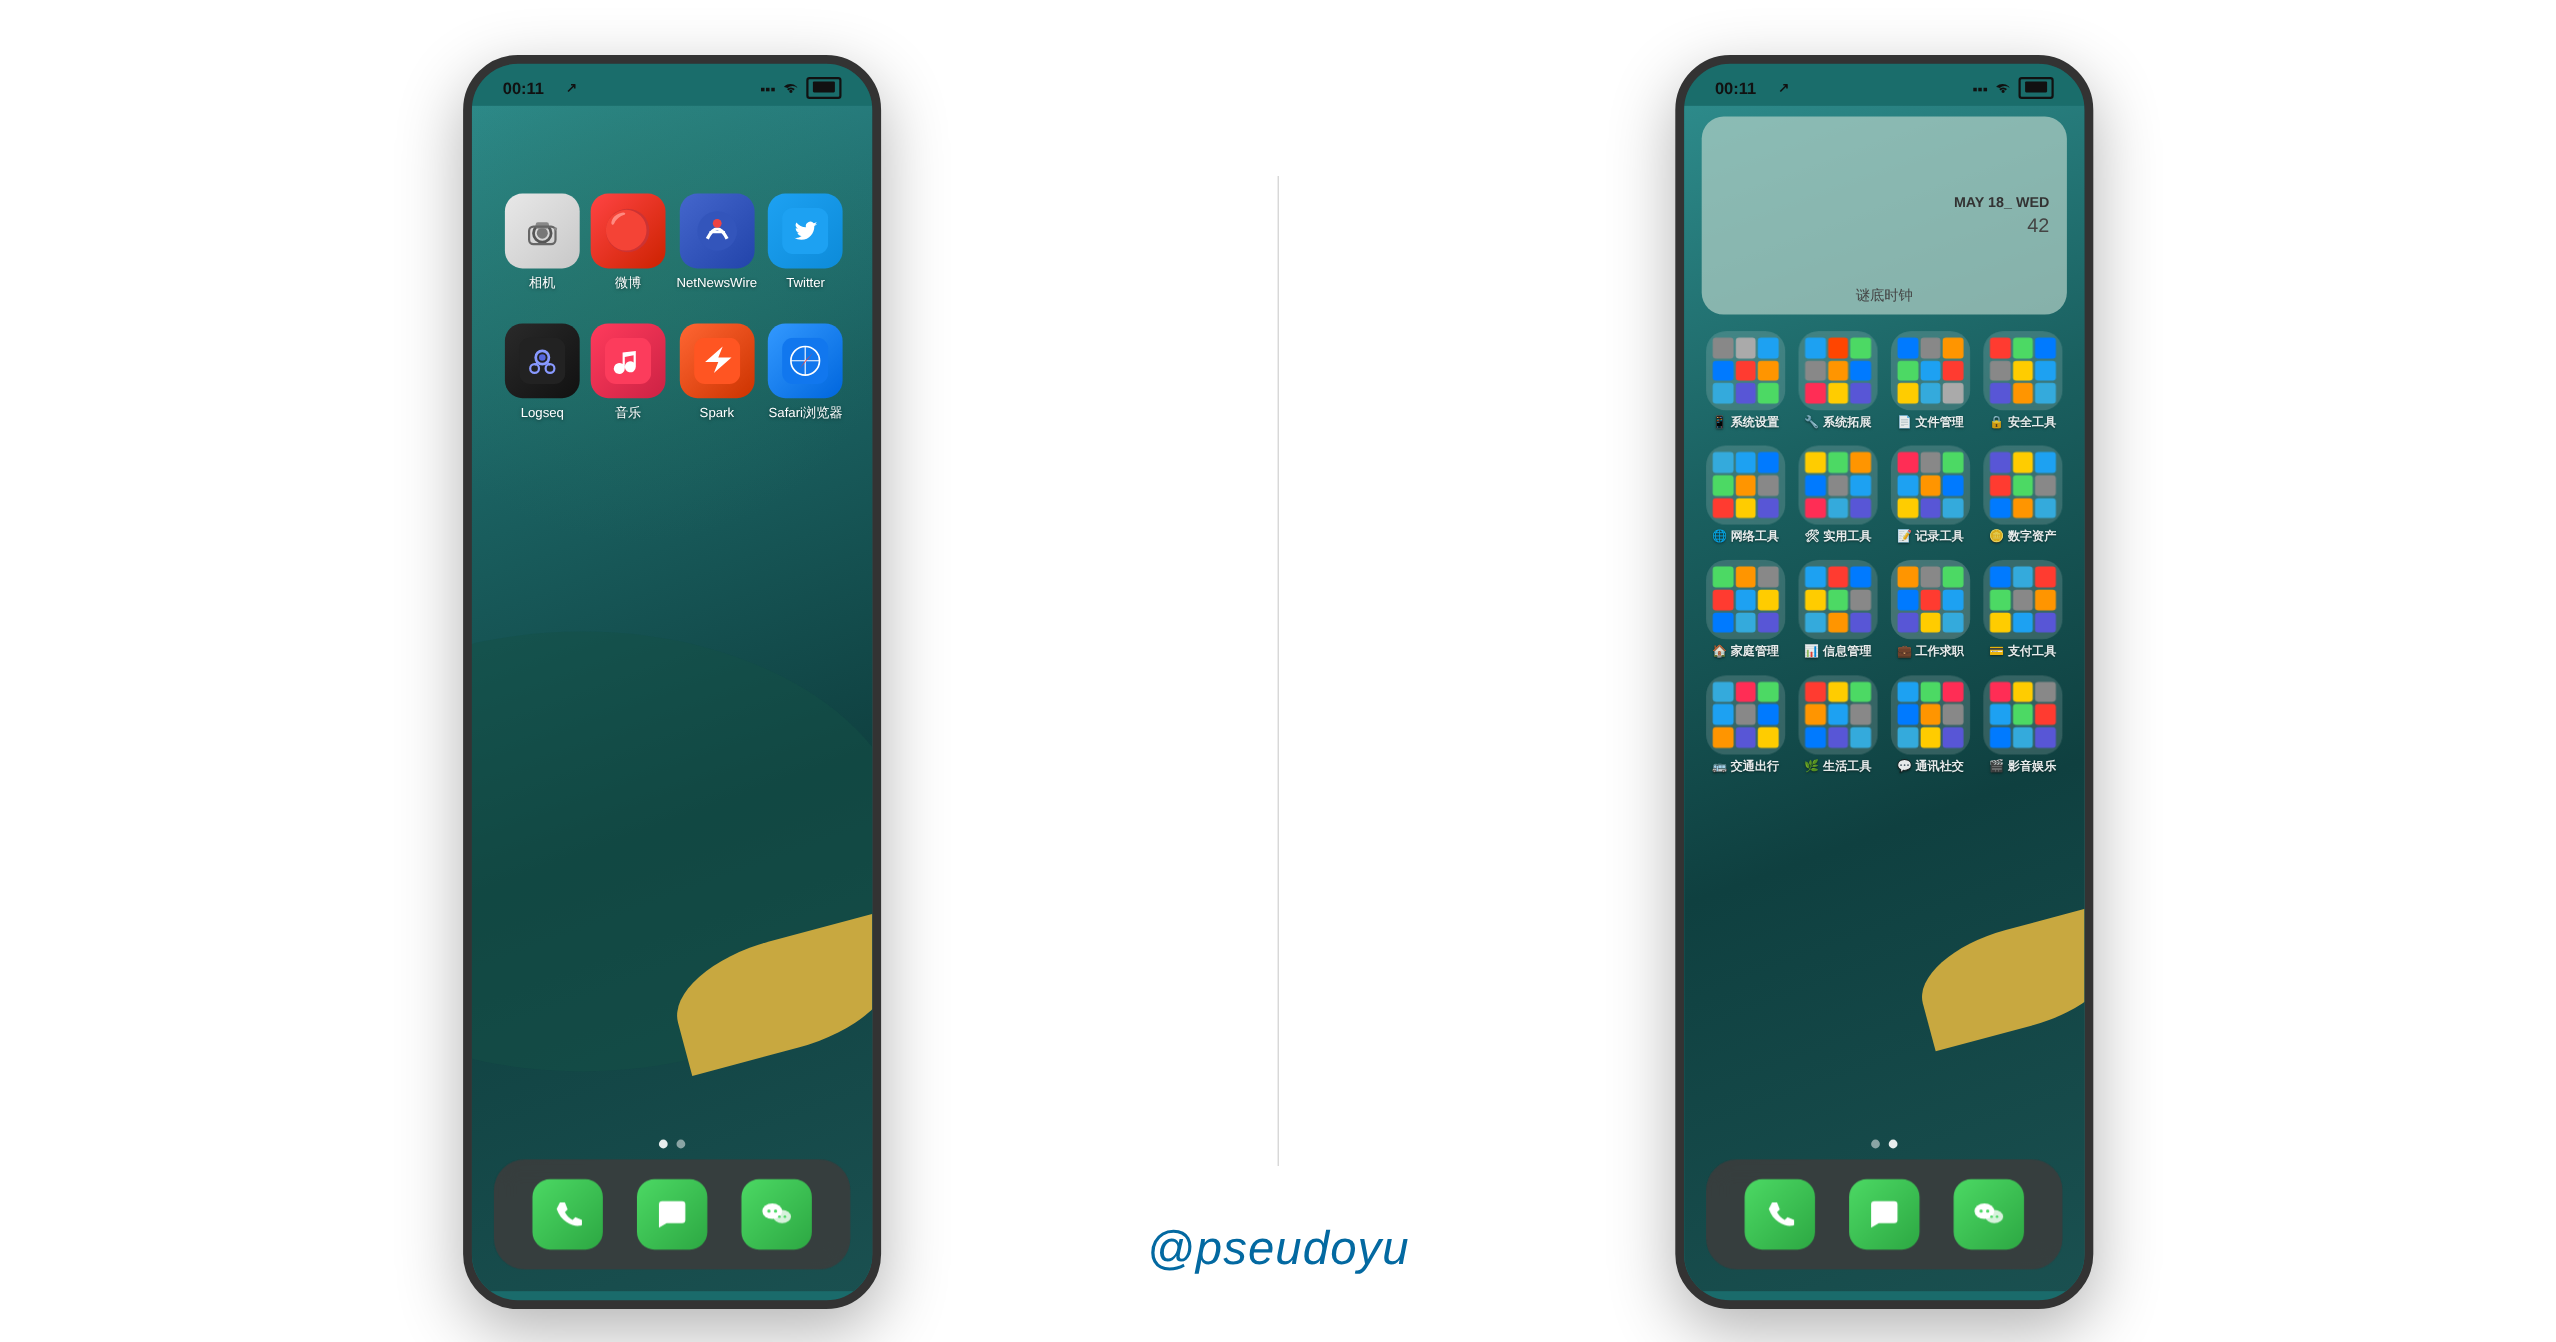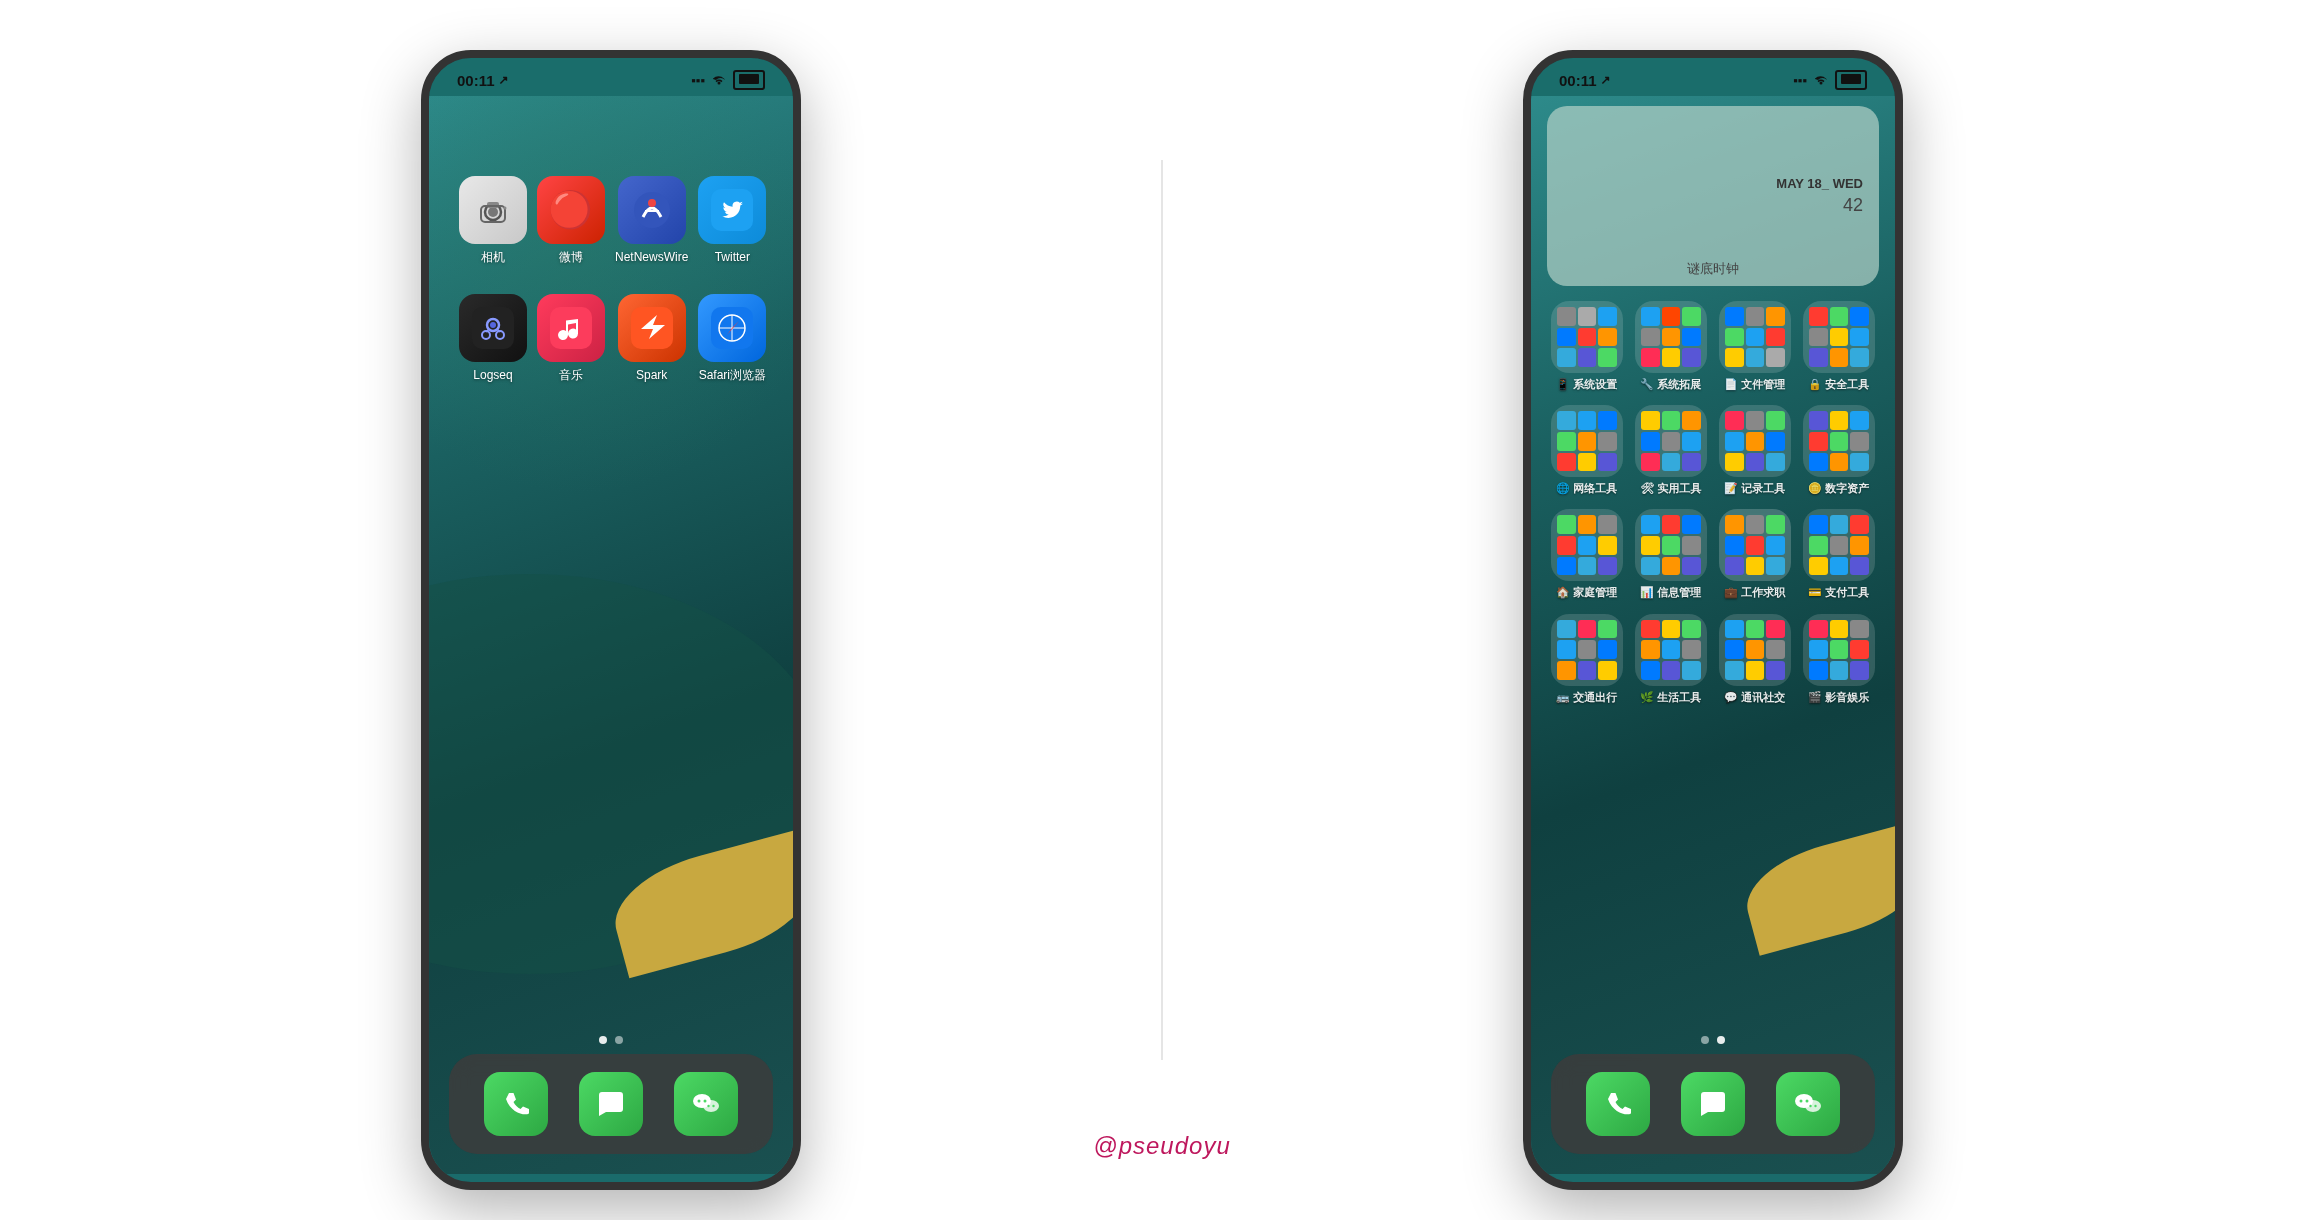--- a/index.html
+++ b/index.html
@@ -29,22 +29,22 @@
       position: absolute;
       left: 50%;
       top: 50%;
       transform: translate(-50%, -50%);
     }
     .watermark {
       position: absolute;
       bottom: 60px;
       left: 50%;
       transform: translateX(-50%);
-      font-size: 24px;
-      color: #be185d;
+      font-size: 43px;
+      color: #0369a1;
       font-style: italic;
       font-weight: 300;
       letter-spacing: 1px;
     }
     
     .phone {
       width: 380px;
       height: 1140px;
       border-radius: 50px;
       border: 8px solid #333;
@@ -58,21 +58,21 @@
       display: flex;
       justify-content: space-between;
       align-items: center;
       padding: 12px 28px 6px;
       color: #000;
       font-size: 14px;
       font-weight: 600;
       position: relative;
       z-index: 10;
     }
-    .status-left { display: flex; align-items: center; gap: 4px; }
+    .status-left { display: flex; align-items: center; gap: 20px; }
     .status-right { display: flex; align-items: center; gap: 6px; }
     
     .phone-screen {
       width: 100%;
       height: calc(100% - 46px);
       position: relative;
       overflow: hidden;
     }
     
     .bg-left {

